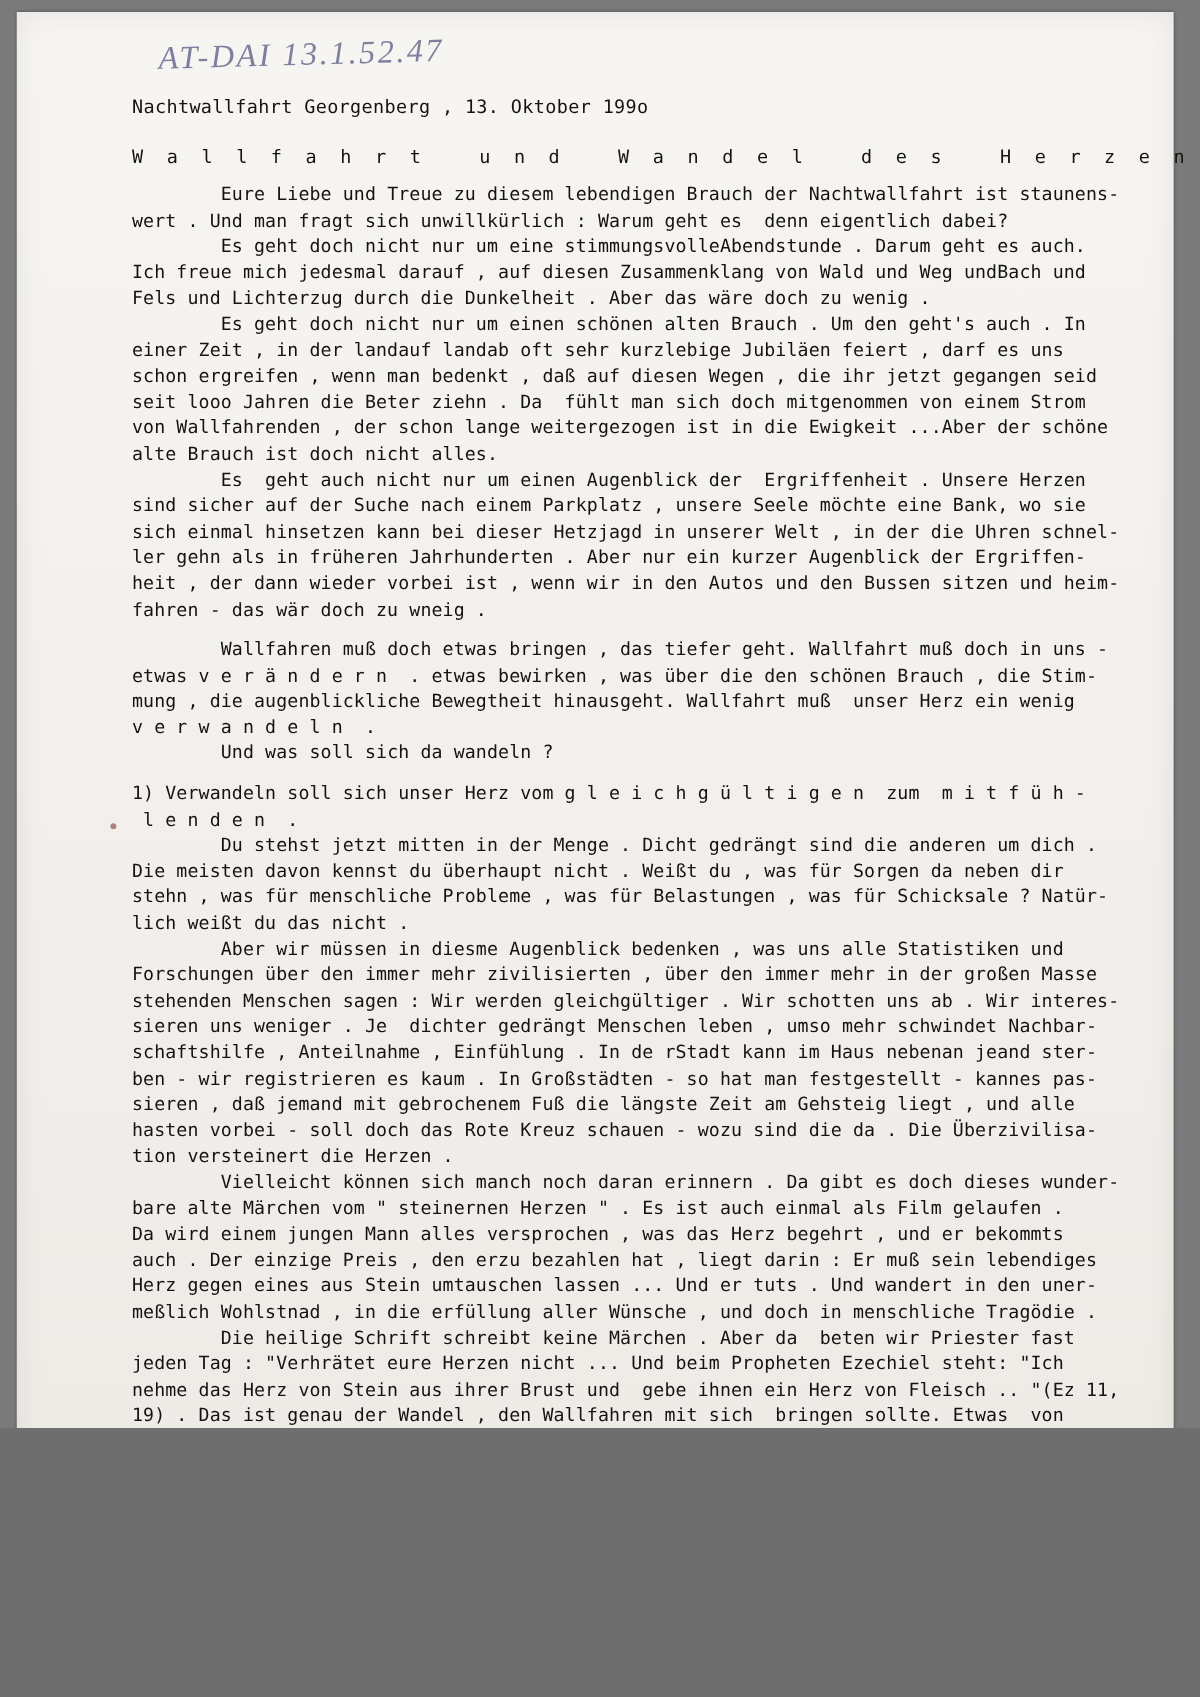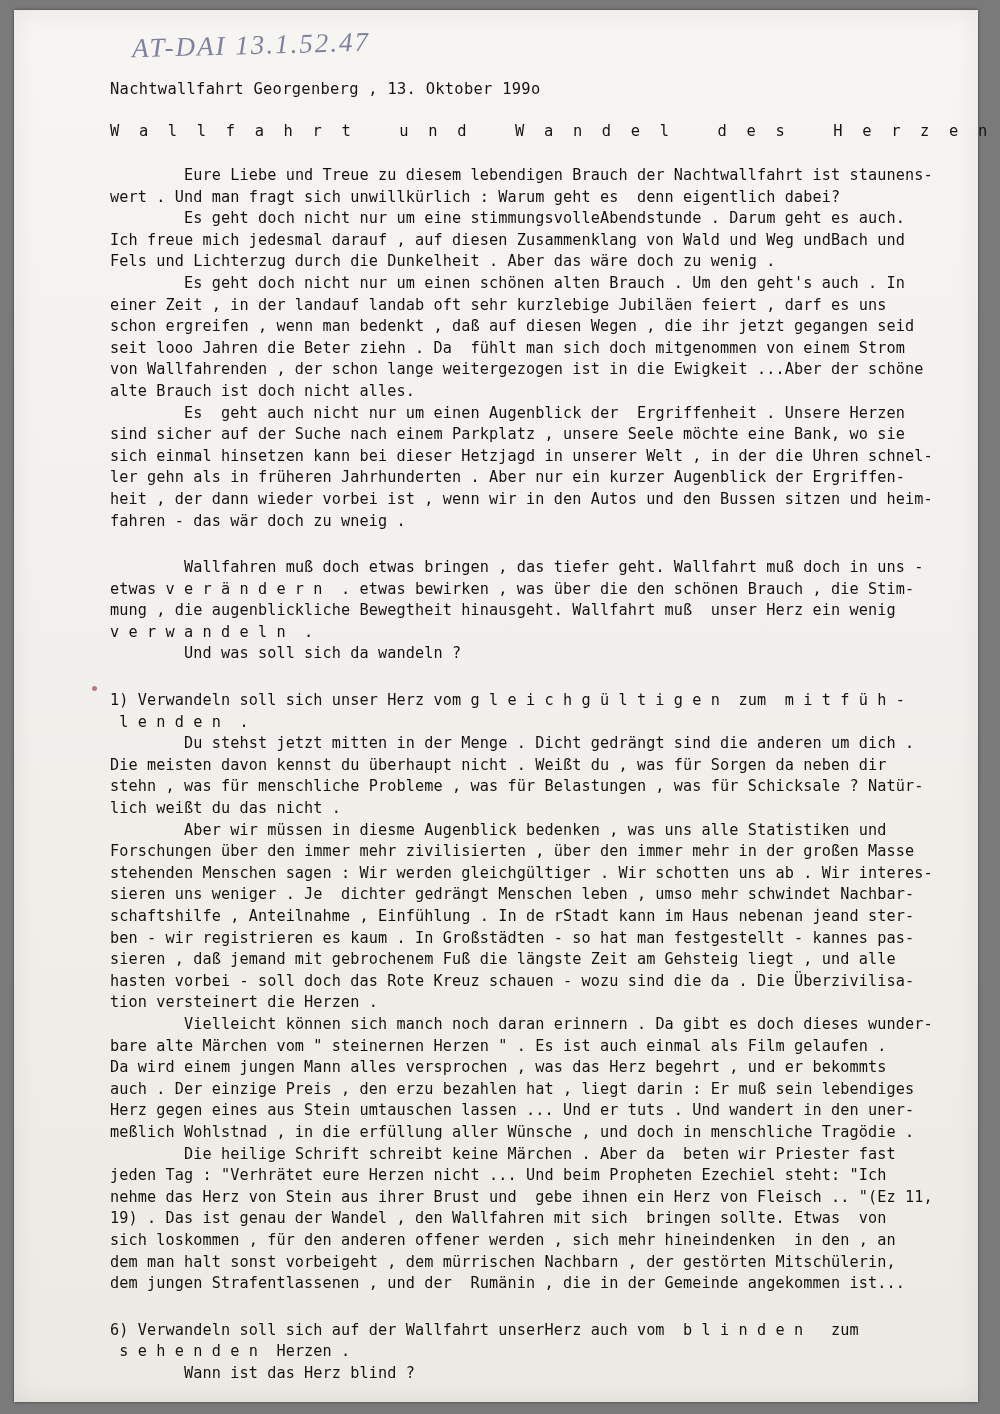--- a/index.html
+++ b/index.html
@@ -3,21 +3,21 @@
 <meta charset="utf-8">
 <style>
   html, body {
     margin: 0;
     padding: 0;
     background: #6e6e6e;
   }
   .page {
     position: relative;
     width: 1000px;
-    height: 1414px;
+    height: 1190px;
     background: #7a7a7a;
     overflow: hidden;
   }
   .sheet {
     position: absolute;
     left: 14px;
     top: 10px;
     width: 964px;
     height: 1392px;
     background: #f2f0ec;
@@ -67,21 +67,21 @@
   }
   .title-line {
     margin-top: 24px;
     font-family: "DejaVu Sans Mono", monospace;
     font-size: 15.4px;
     color: #15130f;
     letter-spacing: 5.2px;
     white-space: pre;
   }
   .block {
-    margin-top: 25px;
+    margin-top: 12px;
   }
   .pinhole {
     position: absolute;
     left: 78px;
     top: 676px;
     width: 5px;
     height: 5px;
     border-radius: 50%;
     background: #9b5a5a;
     opacity: 0.75;

